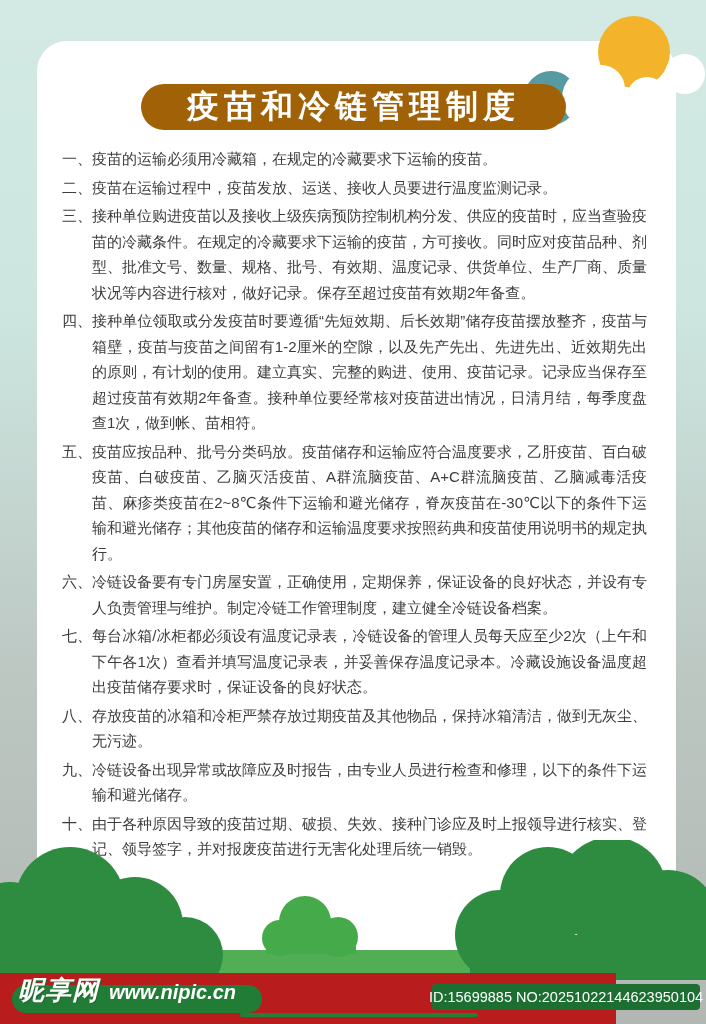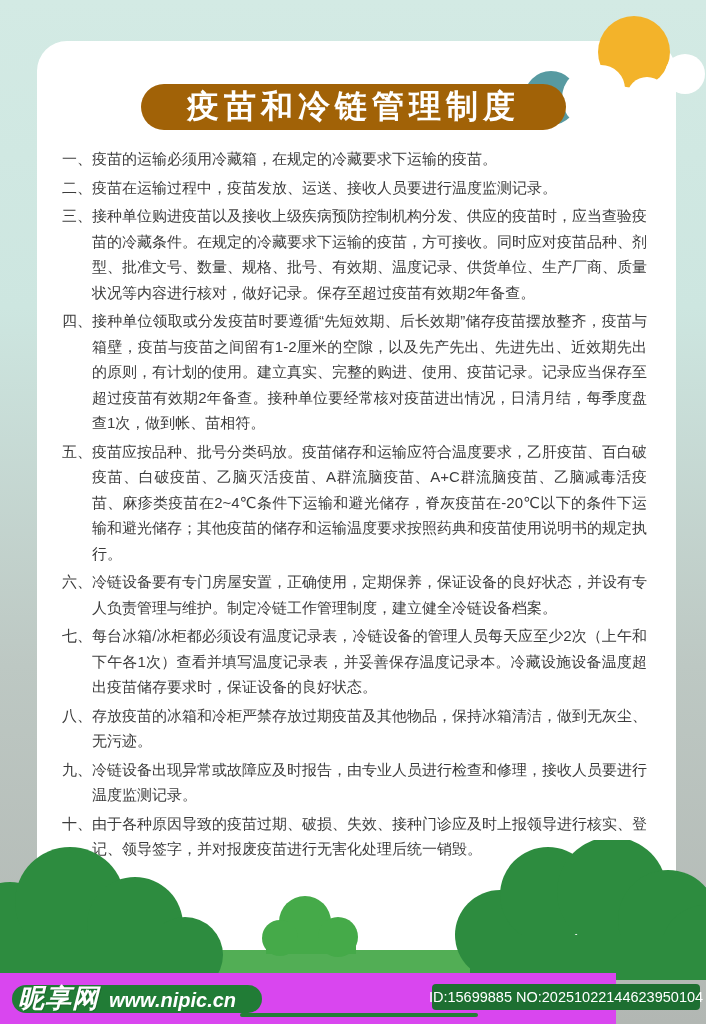--- a/index.html
+++ b/index.html
@@ -33,22 +33,22 @@
   
   .rules{left:62px;top:146px;width:585px;z-index:4;}
   .rule{display:flex;margin-bottom:3px;color:#3c3c3c;font-size:15px;line-height:25.5px;}
   .rule .num{flex:0 0 28px;white-space:nowrap;}
   .rule .txt{flex:1;text-align:justify;}
   
   .ground{left:0;top:950px;width:706px;height:26px;background:#52ae55;z-index:5;}
   .bushes{left:0;top:840px;width:706px;height:140px;z-index:6;}
   
   .footer{
-    left:0;top:973px;width:616px;height:51px;background:#d946ef;z-index:10;
-    display:flex;align-items:center;
+    left:0;top:973px;width:616px;height:51px;background:#b91c1c;z-index:10;
+    display:flex;
   }
   .logo-pill{
     position:absolute;left:12px;top:12px;width:250px;height:28px;border-radius:14px;
     background:#217c36;z-index:1;
   }
   .logo-group{position:relative;z-index:2;display:flex;align-items:baseline;margin-left:18px;}
   .logo-cn{color:#ffffff;font-size:26px;font-weight:900;font-style:italic;letter-spacing:1px;text-shadow:1px 1px 0 #1c6b2e;}
   .logo-url{color:#ffffff;font-size:20px;font-weight:bold;font-style:italic;margin-left:10px;}
   .id-box{
     position:absolute;left:432px;top:11px;width:268px;height:26px;border-radius:4px;
@@ -90,41 +90,41 @@
       <span class="txt">接种单位购进疫苗以及接收上级疾病预防控制机构分发、供应的疫苗时，应当查验疫苗的冷藏条件。在规定的冷藏要求下运输的疫苗，方可接收。同时应对疫苗品种、剂型、批准文号、数量、规格、批号、有效期、温度记录、供货单位、生产厂商、质量状况等内容进行核对，做好记录。保存至超过疫苗有效期2年备查。</span>
     </div>
 
     <div class="rule">
       <span class="num">四、</span>
       <span class="txt">接种单位领取或分发疫苗时要遵循“先短效期、后长效期”储存疫苗摆放整齐，疫苗与箱壁，疫苗与疫苗之间留有1-2厘米的空隙，以及先产先出、先进先出、近效期先出的原则，有计划的使用。建立真实、完整的购进、使用、疫苗记录。记录应当保存至超过疫苗有效期2年备查。接种单位要经常核对疫苗进出情况，日清月结，每季度盘查1次，做到帐、苗相符。</span>
     </div>
 
     <div class="rule">
       <span class="num">五、</span>
-      <span class="txt">疫苗应按品种、批号分类码放。疫苗储存和运输应符合温度要求，乙肝疫苗、百白破疫苗、白破疫苗、乙脑灭活疫苗、A群流脑疫苗、A+C群流脑疫苗、乙脑减毒活疫苗、麻疹类疫苗在2~4℃条件下运输和避光储存，脊灰疫苗在-20℃以下的条件下运输和避光储存；其他疫苗的储存和运输温度要求按照药典和疫苗使用说明书的规定执行。</span>
+      <span class="txt">疫苗应按品种、批号分类码放。疫苗储存和运输应符合温度要求，乙肝疫苗、百白破疫苗、白破疫苗、乙脑灭活疫苗、A群流脑疫苗、A+C群流脑疫苗、乙脑减毒活疫苗、麻疹类疫苗在2~8℃条件下运输和避光储存，脊灰疫苗在-30℃以下的条件下运输和避光储存；其他疫苗的储存和运输温度要求按照药典和疫苗使用说明书的规定执行。</span>
     </div>
 
     <div class="rule">
       <span class="num">六、</span>
       <span class="txt">冷链设备要有专门房屋安置，正确使用，定期保养，保证设备的良好状态，并设有专人负责管理与维护。制定冷链工作管理制度，建立健全冷链设备档案。</span>
     </div>
 
     <div class="rule">
       <span class="num">七、</span>
       <span class="txt">每台冰箱/冰柜都必须设有温度记录表，冷链设备的管理人员每天应至少2次（上午和下午各1次）查看并填写温度记录表，并妥善保存温度记录本。冷藏设施设备温度超出疫苗储存要求时，保证设备的良好状态。</span>
     </div>
 
     <div class="rule">
       <span class="num">八、</span>
       <span class="txt">存放疫苗的冰箱和冷柜严禁存放过期疫苗及其他物品，保持冰箱清洁，做到无灰尘、无污迹。</span>
     </div>
 
     <div class="rule">
       <span class="num">九、</span>
-      <span class="txt">冷链设备出现异常或故障应及时报告，由专业人员进行检查和修理，接收人员要进行温度监测记录。</span>
+      <span class="txt">冷链设备出现异常或故障应及时报告，由专业人员进行检查和修理，以下的条件下运输和避光储存。</span>
     </div>
 
     <div class="rule">
       <span class="num">十、</span>
       <span class="txt">由于各种原因导致的疫苗过期、破损、失效、接种门诊应及时上报领导进行核实、登记、领导签字，并对报废疫苗进行无害化处理后统一销毁。</span>
     </div>
   </div>
 
 <div class="abs ground"></div>
 

